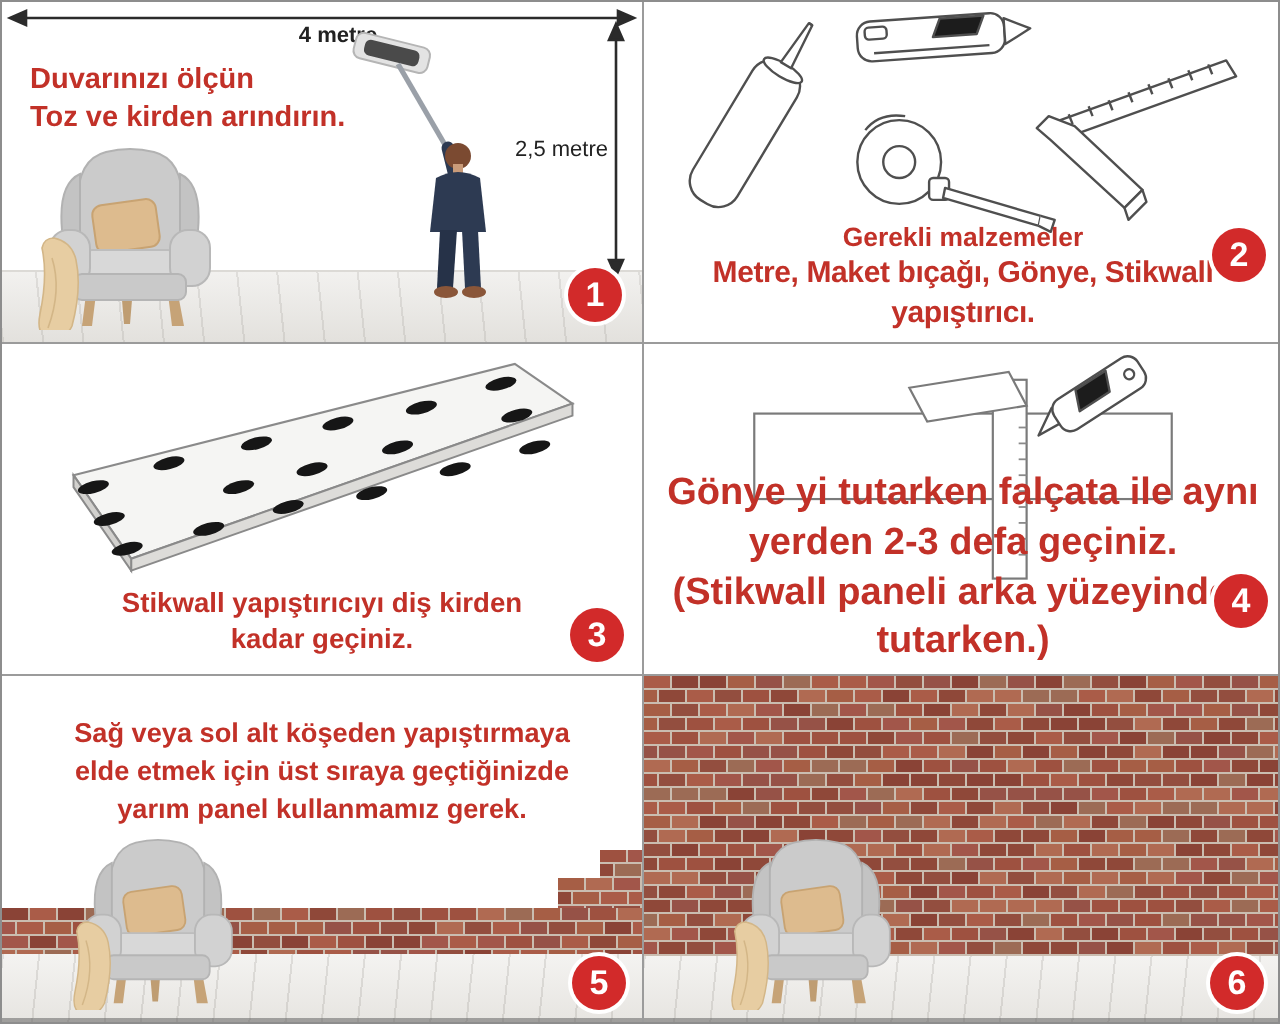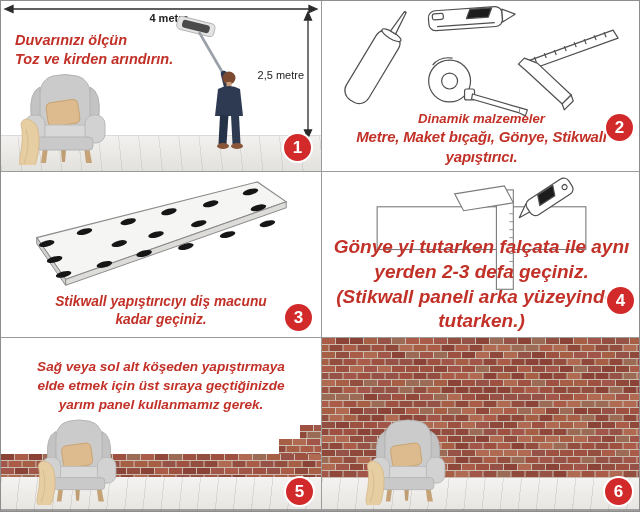--- a/index.html
+++ b/index.html
@@ -12,21 +12,21 @@
   .c4{left:320px;top:170px;width:320px;height:166px;border-left:1px solid #9b9b9b;border-top:1px solid #9b9b9b;}
   .c5{left:0;top:336px;width:320px;height:176px;border-top:1px solid #9b9b9b;}
   .c6{left:320px;top:336px;width:320px;height:176px;border-left:1px solid #9b9b9b;border-top:1px solid #9b9b9b;}
 
   .badge{position:absolute;width:27px;height:27px;border-radius:50%;background:var(--badge,#d22a2a);
          color:#fff;font-weight:bold;font-size:17px;line-height:27px;text-align:center;
          box-shadow:0 0 0 2px #fff;z-index:6;}
   .b1{right:10px;bottom:10px;} .b2{right:8px;top:113px;} .b3{right:9px;bottom:6px;}
   .b4{right:7px;top:115px;}  .b5{right:8px;bottom:8px;} .b6{right:9px;bottom:8px;}
 
-  .red{color:var(--red,#c23128);font-weight:bold;font-style:italic;}
+  .red{color:var(--red,#c23128);font-weight:bold;}
   .instr{position:absolute;left:0;right:0;text-align:center;line-height:1.3;z-index:5;}
   .c1-text{position:absolute;left:14px;top:30px;font-size:14.5px;line-height:1.32;text-align:left;z-index:5;}
   .c2-text{bottom:5px;font-size:13.2px;}
   .c2-text .l2{font-size:15px;letter-spacing:-0.2px;}
   .c3-text{bottom:8px;font-size:13.8px;}
   .c4-text{bottom:3px;font-size:19px;}
   .c5-text{top:8px;font-size:13.6px;line-height:1.38;margin-top:12px;}
 
   .dim-w{position:absolute;top:11px;left:0;right:0;text-align:center;font-size:11px;font-weight:bold;color:#222;padding-left:16px;}
   .dim-h{position:absolute;top:68px;right:17px;font-size:11px;font-weight:normal;color:#222;}
@@ -149,21 +149,21 @@
           <line x1="245" y1="50" x2="243" y2="45"></line>
         <line x1="255" y1="46" x2="253" y2="41"></line>
           <line x1="265" y1="43" x2="263" y2="38"></line>
         <line x1="275" y1="39" x2="273" y2="34"></line>
           <line x1="285" y1="36" x2="283" y2="31"></line>
         <polygon points="203,57 216,62 250,94 241,103 204,69 197,63"></polygon>
         <polygon points="241,103 250,94 252,100 243,109"></polygon>
       </g>
     </svg>
     <div class="instr c2-text red">
-      <div class="l1">Dinamik malzemeler</div>
+      <div class="l1">Gerekli malzemeler</div>
       <div class="l2">Metre, Maket bıçağı, Gönye, Stikwall yapıştırıcı.</div>
     </div>
     <div class="badge b2">2</div>
   </section>
 
   <section class="cell c3">
     <svg class="overlay" viewBox="0 0 320 166">
       <polygon points="35,66 257,10 286,30 64,108" fill="#f5f5f3" stroke="#8a8a8a" stroke-width="1.1"></polygon>
       <polygon points="64,108 286,30 286,36 64,114" fill="#dddcd9" stroke="#8a8a8a" stroke-width="1"></polygon>
       <polygon points="35,66 35,72 64,114 64,108" fill="#d2d1ce" stroke="#8a8a8a" stroke-width="1"></polygon>
@@ -181,21 +181,21 @@
         <ellipse cx="185" cy="75" rx="8" ry="3" transform="rotate(-14 185 75)"></ellipse>
         <ellipse cx="198" cy="52" rx="8" ry="3" transform="rotate(-14 198 52)"></ellipse>
         <ellipse cx="210" cy="32" rx="8" ry="3" transform="rotate(-14 210 32)"></ellipse>
         <ellipse cx="227" cy="63" rx="8" ry="3" transform="rotate(-14 227 63)"></ellipse>
         <ellipse cx="250" cy="20" rx="8" ry="3" transform="rotate(-14 250 20)"></ellipse>
         <ellipse cx="258" cy="36" rx="8" ry="3" transform="rotate(-14 258 36)"></ellipse>
         <ellipse cx="267" cy="52" rx="8" ry="3" transform="rotate(-14 267 52)"></ellipse>
       </g>
     </svg>
     <div class="instr c3-text red">
-      <div>Stikwall yapıştırıcıyı diş macunu</div>
+      <div>Stikwall yapıştırıcıyı diş kirden</div>
       <div>kadar geçiniz.</div>
     </div>
     <div class="badge b3">3</div>
   </section>
 
   <section class="cell c4">
     <svg class="overlay" viewBox="0 0 320 166">
       <rect x="55" y="35" width="210" height="43" fill="#fff" stroke="#7a7a7a" stroke-width="1.1"></rect>
       <rect x="175" y="18" width="17" height="100" fill="#fff" stroke="#7a7a7a" stroke-width="1.1"></rect>
       <g stroke="#8a8a8a" stroke-width="0.9">

